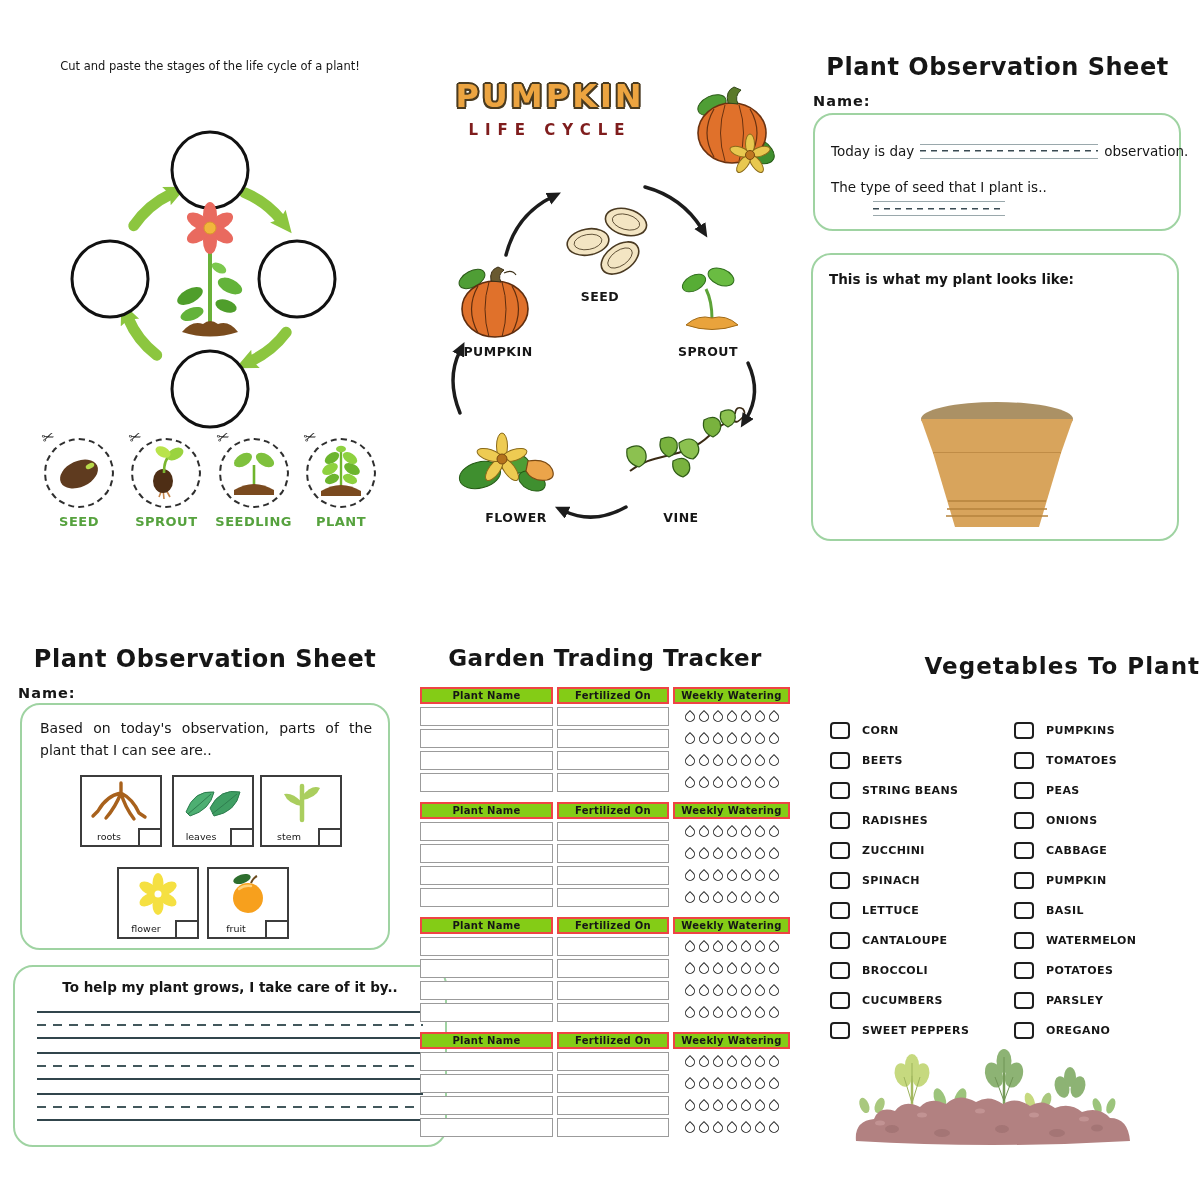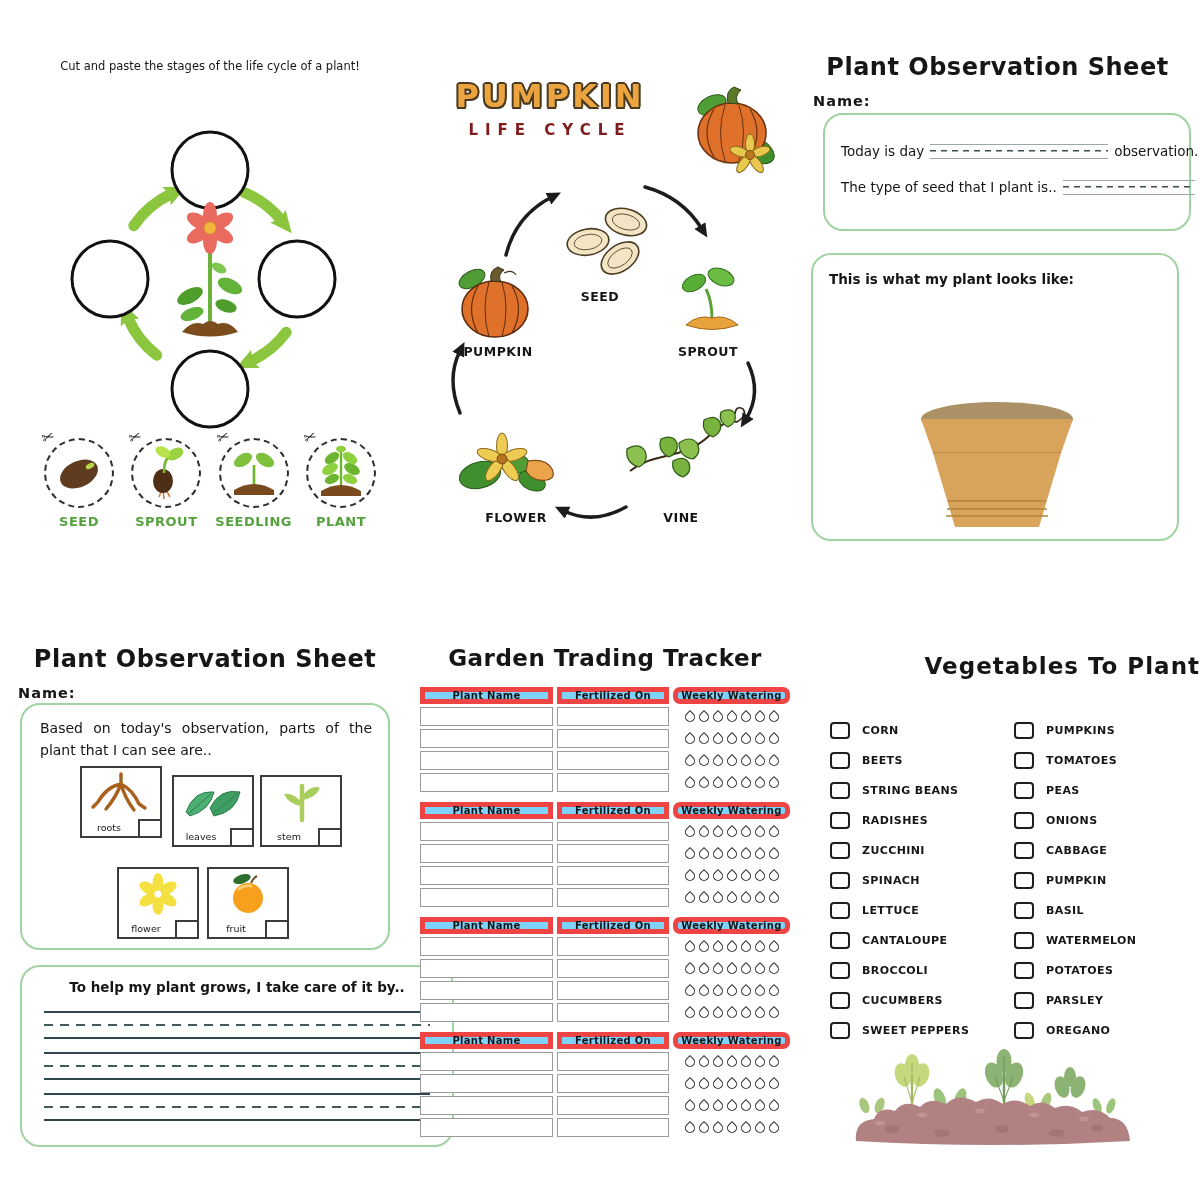--- a/index.html
+++ b/index.html
@@ -31,60 +31,60 @@
     font-size: 15px; font-weight: bold; letter-spacing: 7px; color: #7f1d1d; }
   .p2-svg { position: absolute; left: 0; top: 0; }
   .cyc-label { font-size: 12.5px; font-weight: bold; letter-spacing: 0.5px; fill: #161616; }
 
   
   #p3 { left: 805px; top: 53px; width: 385px; height: 495px; }
   #p4 { left: 10px; top: 645px; width: 390px; height: 505px; }
   .sheet-title { font-size: 24px; font-weight: bold; text-align: center; letter-spacing: 0.5px; }
   .name-row { position: absolute; left: 8px; top: 40px; font-size: 14.5px; font-weight: bold; letter-spacing: 1px; }
   .gbox { position: absolute; border: 2.5px solid #9fd3a2; border-radius: 20px; background: #fff; }
-  #p3-box1 { left: 18px; top: 60px; width: 368px; height: 118px; }
+  #p3-box1 { left: 8px; top: 60px; width: 368px; height: 118px; }
   #p3-box2 { left: 6px; top: 200px; width: 368px; height: 288px; }
   .obs-line { position: absolute; left: 16px; display: flex; align-items: center; gap: 6px;
     font-size: 13.5px; font-weight: 500; white-space: nowrap; }
-  #obs-line1 { top: 28px; } #obs-line2 { top: 64px; }
+  #obs-line1 { top: 28px; } #obs-line2 { top: 64px; flex-direction: column; }
   .wline { display: inline-block; height: 15px; border-top: 1.5px solid #9aa8ac; border-bottom: 1.5px solid #9aa8ac;
     background-image: repeating-linear-gradient(90deg, #3a4a52 0 6px, transparent 6px 11px);
     background-size: 100% 1.5px; background-position: center; background-repeat: no-repeat; }
   .w178 { width: 178px; } .w132 { width: 132px; }
   .box-caption { position: absolute; left: 16px; top: 16px; font-size: 13.5px; font-weight: 600; }
   .pot-svg { position: absolute; left: 104px; top: 142px; }
 
   #p4-box1 { left: 10px; top: 58px; width: 370px; height: 247px; }
-  #p4-box2 { left: 10px; top: 320px; width: 434px; height: 182px; }
+  #p4-box2 { left: 3px; top: 320px; width: 434px; height: 182px; }
   .obs-text { position: absolute; left: 18px; top: 12px; width: 332px; font-size: 14px;
     line-height: 1.6; font-weight: 500; text-align: justify; }
   .pcard { position: absolute; width: 82px; height: 72px; border: 2px solid #3c3c3c; background: #fff; }
   .pcard svg { display: block; margin: 3px auto 0; }
   .pcard-label { position: absolute; bottom: 3px; left: 0; right: 24px; text-align: center; font-size: 9.5px; font-weight: 500; }
   .pcheck { position: absolute; right: -2px; bottom: -2px; width: 24px; height: 19px;
     border: 2px solid #3c3c3c; background: #fff; }
-  #card-roots { left: 58px; top: 61px; } #card-leaves { left: 150px; top: 70px; }
+  #card-roots { left: 58px; top: 70px; } #card-leaves { left: 150px; top: 70px; }
   #card-stem { left: 238px; top: 70px; } #card-flower { left: 95px; top: 162px; }
   #card-fruit { left: 185px; top: 162px; }
   .care-title { position: absolute; left: 0; top: 12px; width: 100%; text-align: center;
     font-size: 13.5px; font-weight: 600; }
   .care-lines { position: absolute; left: 22px; right: 22px; top: 44px; }
   .line-group { margin-bottom: 13px; }
   .lsolid { border-top: 2px solid #31454c; margin-bottom: 11px; }
   .ldash { height: 2px; background: repeating-linear-gradient(90deg, #42585c 0 9px, transparent 9px 16px); margin-bottom: 11px; }
 
   
   #p5 { left: 420px; top: 645px; width: 370px; height: 510px; }
   .p5-title { font-size: 23px; font-weight: bold; text-align: center; letter-spacing: 0.5px; }
   .tracker { position: absolute; left: 0; top: 42px; width: 370px; height: 465px; }
   .tr-section { position: absolute; left: 0; width: 370px; }
   .tr-head { display: flex; }
-  .tr-hcell { height: 17px; background: #7dd3fc; border: 5px solid #ef4444; font-size: 10px;
+  .tr-hcell { height: 17px; background: #84cc16; border: 2px solid #ef4444; font-size: 10px;
     font-weight: bold; display: flex; align-items: center; justify-content: center; letter-spacing: 0.3px; }
-  .c0 { width: 133px; margin-right: 4px; } .c1 { width: 112px; margin-right: 4px; } .c2 { width: 117px; border-radius: 7px; }
+  .c0 { width: 133px; margin-right: 4px; } .c1 { width: 112px; margin-right: 4px; } .c2 { width: 117px; }
   .tr-row { display: flex; margin-top: 3px; height: 19px; }
   .tr-cell { background: #fff; border: 1px solid #9b9b9b; }
   .tr-drops { border: none; display: flex; align-items: center; justify-content: center; gap: 4px; }
   .drop { width: 10px; height: 10px; border: 1.7px solid #2a2a2a; background: #fff;
     border-radius: 0 50% 50% 50%; transform: rotate(45deg); flex: none; }
 
   
   #p6 { left: 810px; top: 653px; width: 390px; height: 505px; }
   .p6-title { font-size: 23px; font-weight: bold; text-align: right; letter-spacing: 1px; }
   .veg-col { position: absolute; top: 62px; }

